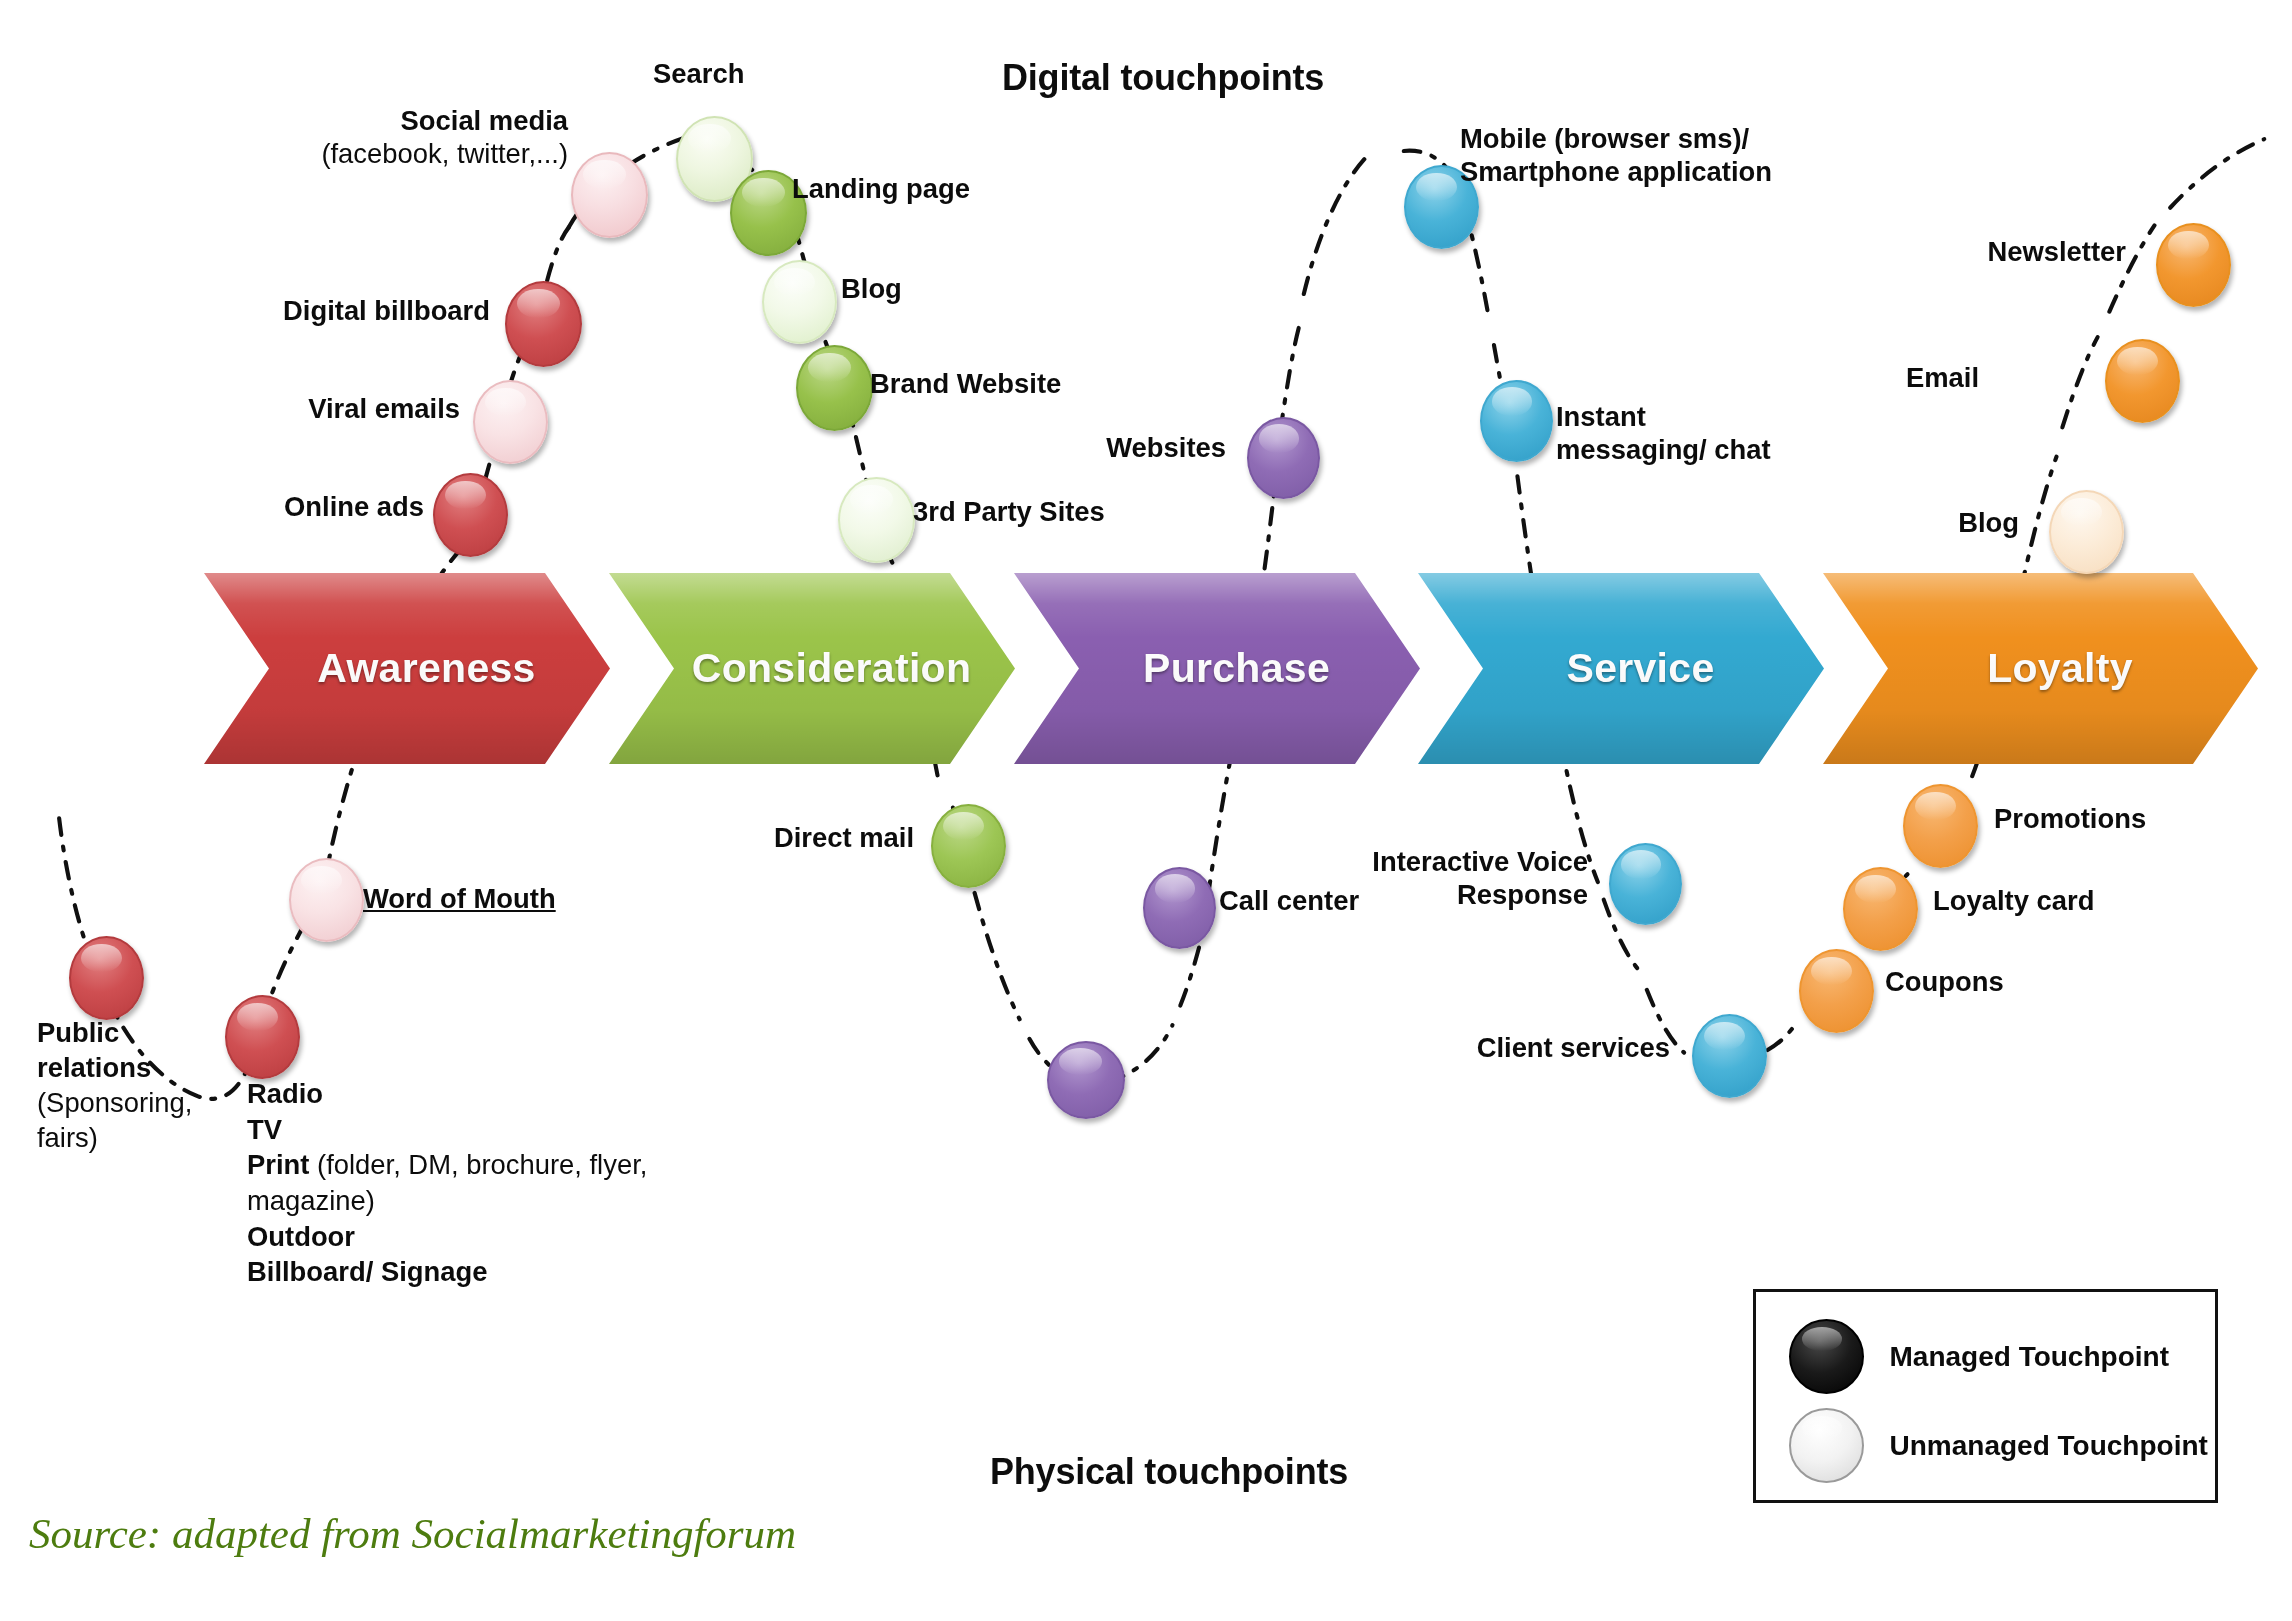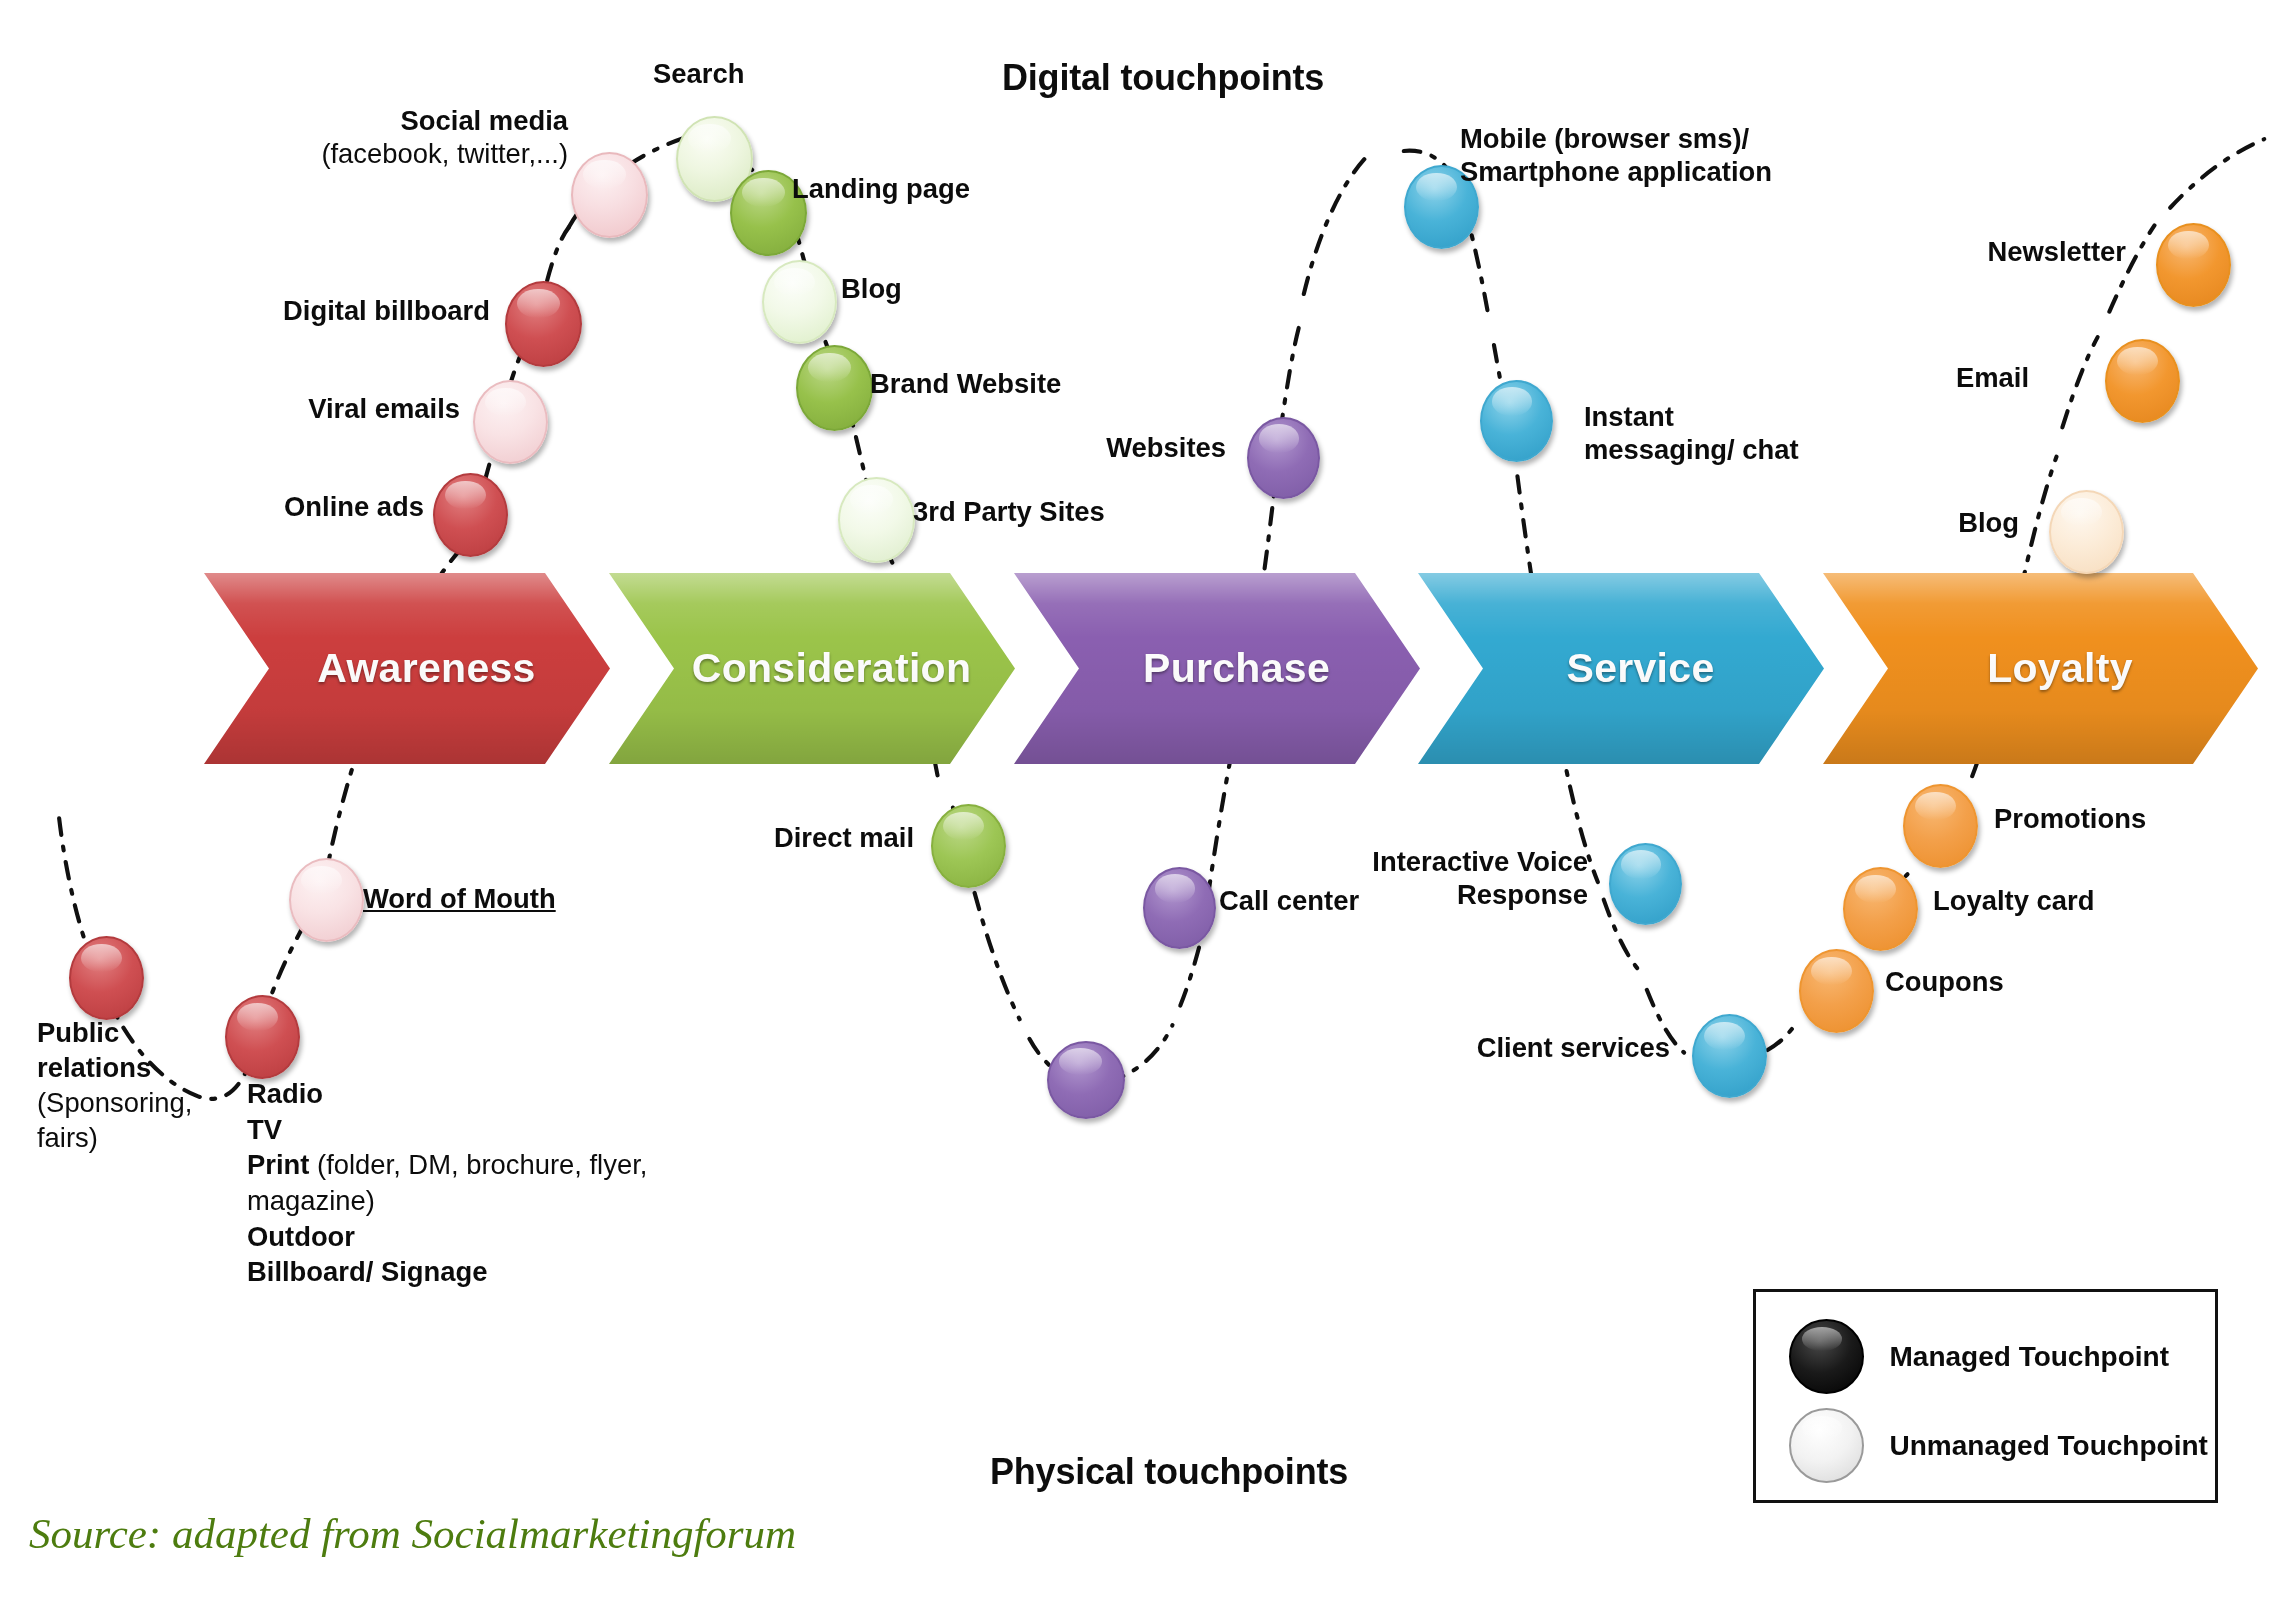--- a/index.html
+++ b/index.html
@@ -188,34 +188,34 @@
               background:radial-gradient(circle at 40% 26%,#8ed3ea 0%,#49b3d8 46%,#2e9cc6 100%);
               border:2px solid #3fa8cf;"></div>
   <div class="lab" style="left:1460px;top:122px;">
     <span>Mobile (browser sms)/</span><br>
     <span>Smartphone application</span>
   </div>
 
   <div class="bub" style="left:1480px;top:380px;width:69px;height:78px;
               background:radial-gradient(circle at 40% 26%,#8ed3ea 0%,#49b3d8 46%,#2e9cc6 100%);
               border:2px solid #3fa8cf;"></div>
-  <div class="lab" style="left:1556px;top:400px;margin-left:28px;">
+  <div class="lab" style="left:1556px;top:400px;">
     <span>Instant</span><br>
     <span>messaging/ chat</span>
   </div>
 
   <div class="bub" style="left:2156px;top:223px;width:71px;height:80px;
               background:radial-gradient(circle at 40% 26%,#f8b873 0%,#f2972f 46%,#e4851c 100%);
               border:2px solid #e8901f;"></div>
   <div class="lab r" style="left:1950px;top:235px;width:176px;">Newsletter</div>
 
   <div class="bub" style="left:2105px;top:339px;width:71px;height:80px;
               background:radial-gradient(circle at 40% 26%,#f8b873 0%,#f2972f 46%,#e4851c 100%);
               border:2px solid #e8901f;"></div>
-  <div class="lab r" style="left:1902px;top:361px;width:127px;">Email</div>
+  <div class="lab r" style="left:1852px;top:361px;width:127px;">Email</div>
 
   <div class="bub" style="left:2049px;top:490px;width:71px;height:80px;
               background:radial-gradient(circle at 40% 26%,#fef8f0 0%,#fcecd8 46%,#f7dcbd 100%);
               border:2px solid #f4d7b7;"></div>
   <div class="lab r" style="left:1921px;top:506px;width:98px;">Blog</div>
 
   <div class="bub" style="left:69px;top:936px;width:71px;height:80px;
               background:radial-gradient(circle at 40% 26%,#e28182 0%,#cf4f52 46%,#b93b3e 100%);
               border:2px solid #b33b3e;"></div>
   <div class="lab" style="left:37px;top:1015px;line-height:1.28;">

